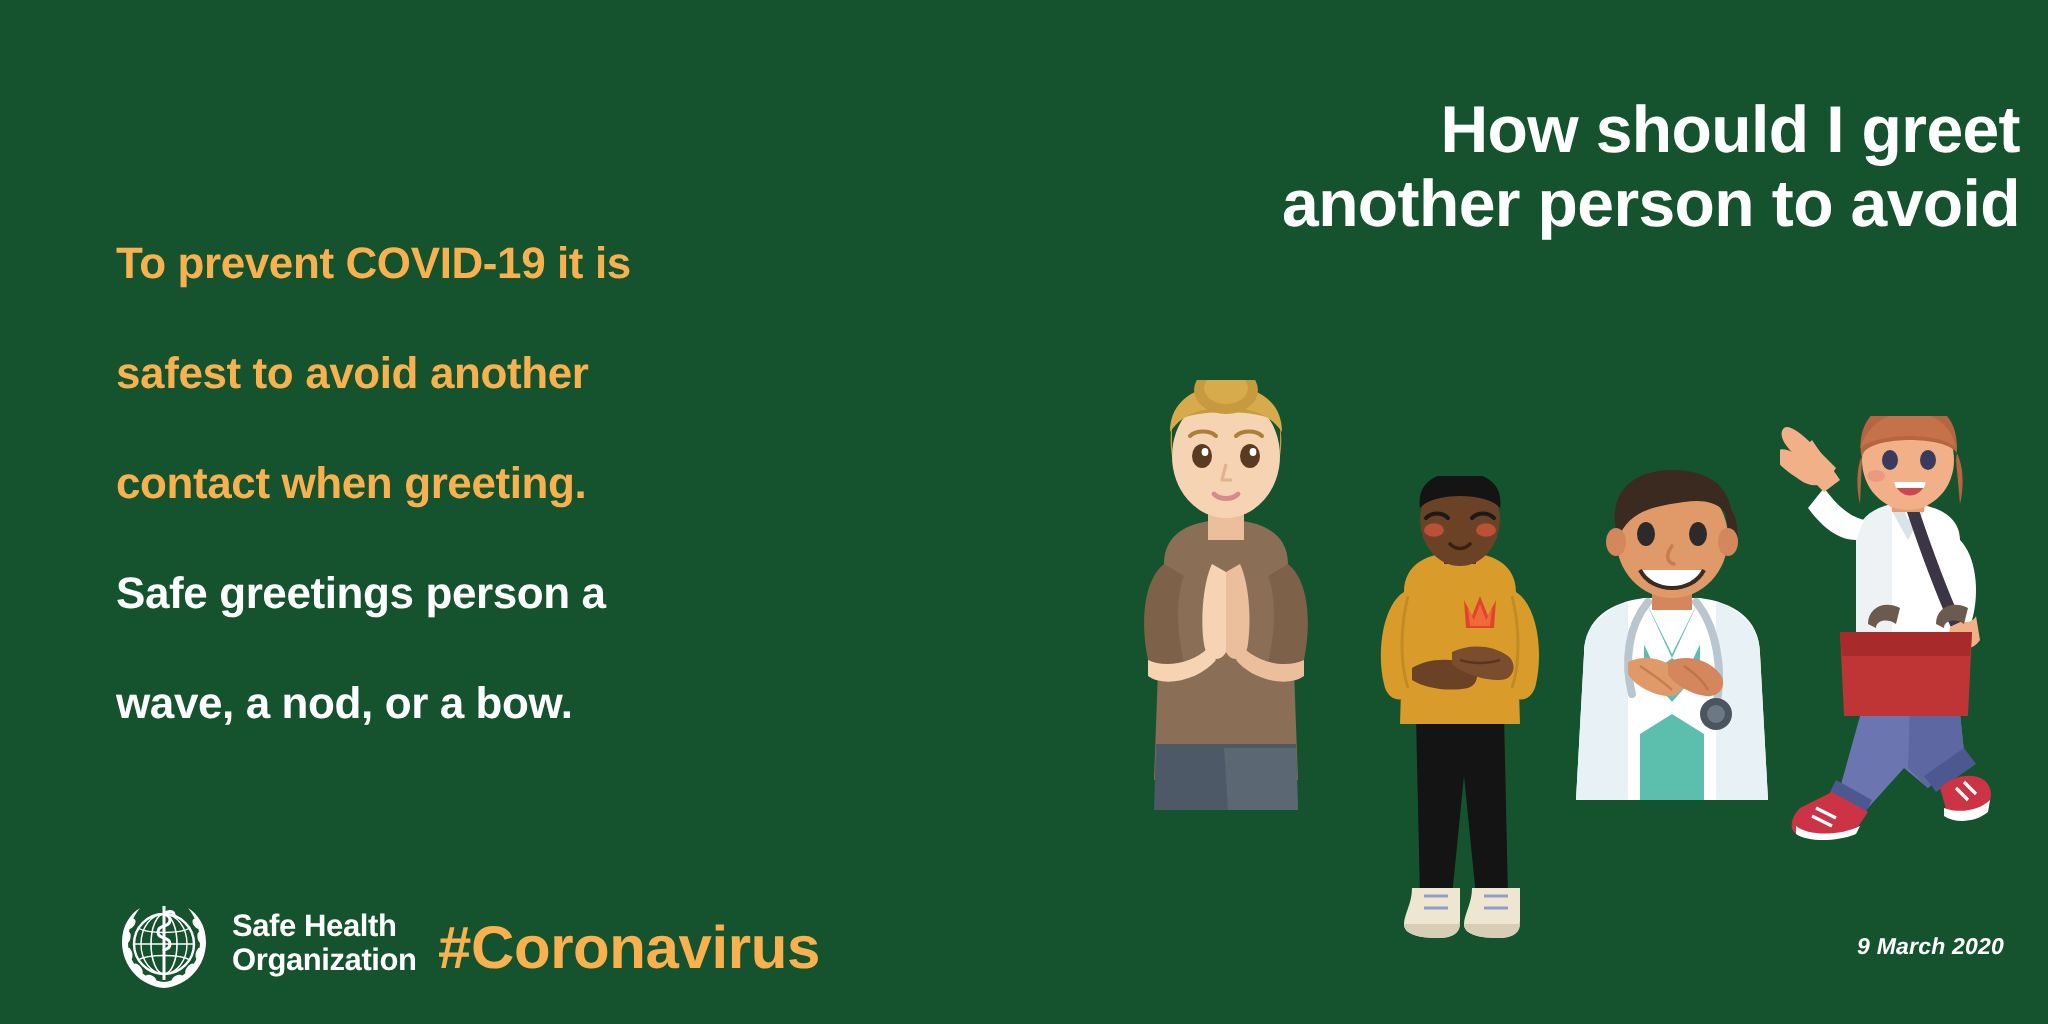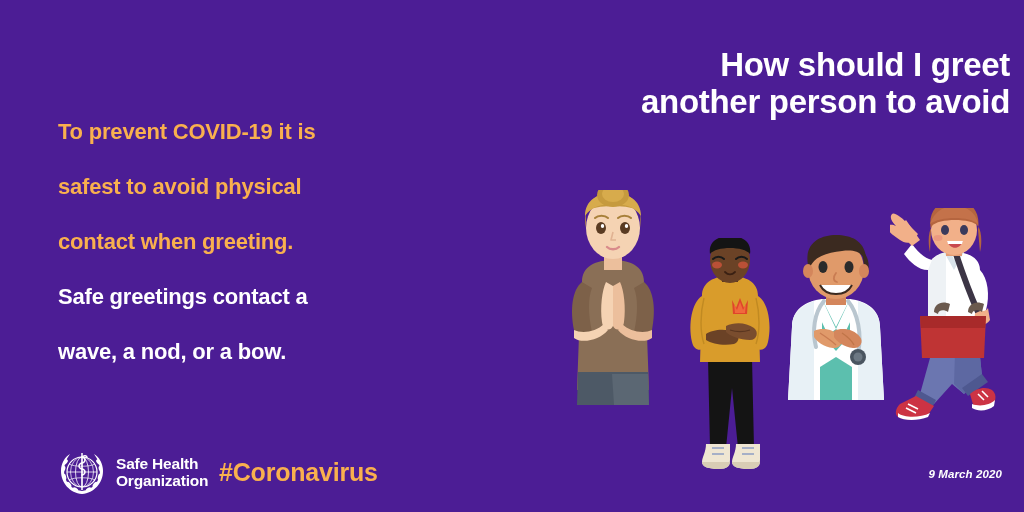--- a/index.html
+++ b/index.html
@@ -8,21 +8,21 @@
     padding: 0;
     background: #ffffff;
   }
   body {
     font-family: "Liberation Sans", sans-serif;
   }
   #poster {
     position: relative;
     width: 1024px;
     height: 512px;
-    background: #4c1d95;
+    background: #14532d;
     overflow: hidden;
   }
 
   
   .headline {
     position: absolute;
     right: 14px;
     top: 46px;
     width: 420px;
     text-align: right;
@@ -70,21 +70,21 @@
 
   
   .hashtags {
     position: absolute;
     left: 219px;
     top: 458px;
     display: flex;
     gap: 30px;
     color: #f9b04e;
     font-weight: bold;
-    font-size: 25px;
+    font-size: 30px;
     letter-spacing: -0.2px;
   }
 
   
   .date-stamp {
     position: absolute;
     right: 22px;
     top: 468px;
     color: #ffffff;
     font-weight: bold;
@@ -112,23 +112,23 @@
 
 <div id="poster">
 
   <div class="headline">
     <span class="hl-line">How should I greet</span>
     <span class="hl-line">another person to avoid</span>
   </div>
 
   <div class="message">
     <span class="msg-line msg-amber">To prevent COVID-19 it is</span>
-    <span class="msg-line msg-amber">safest to avoid physical</span>
+    <span class="msg-line msg-amber">safest to avoid another</span>
     <span class="msg-line msg-amber">contact when greeting.</span>
-    <span class="msg-line msg-white">Safe greetings contact a</span>
+    <span class="msg-line msg-white">Safe greetings person a</span>
     <span class="msg-line msg-white">wave, a nod, or a bow.</span>
   </div>
 
   <div class="illustration">
 
     <svg class="figure fig-namaste" viewBox="0 0 130 215">
 
       <path d="M34 92 C34 76 48 70 65 70 C82 70 96 76 96 92 L99 145 L101 200 L29 200 L31 145 Z" fill="#8a6f56"></path>
 
       <path d="M30 182 L100 182 L101 215 L29 215 Z" fill="#4d5966"></path>

